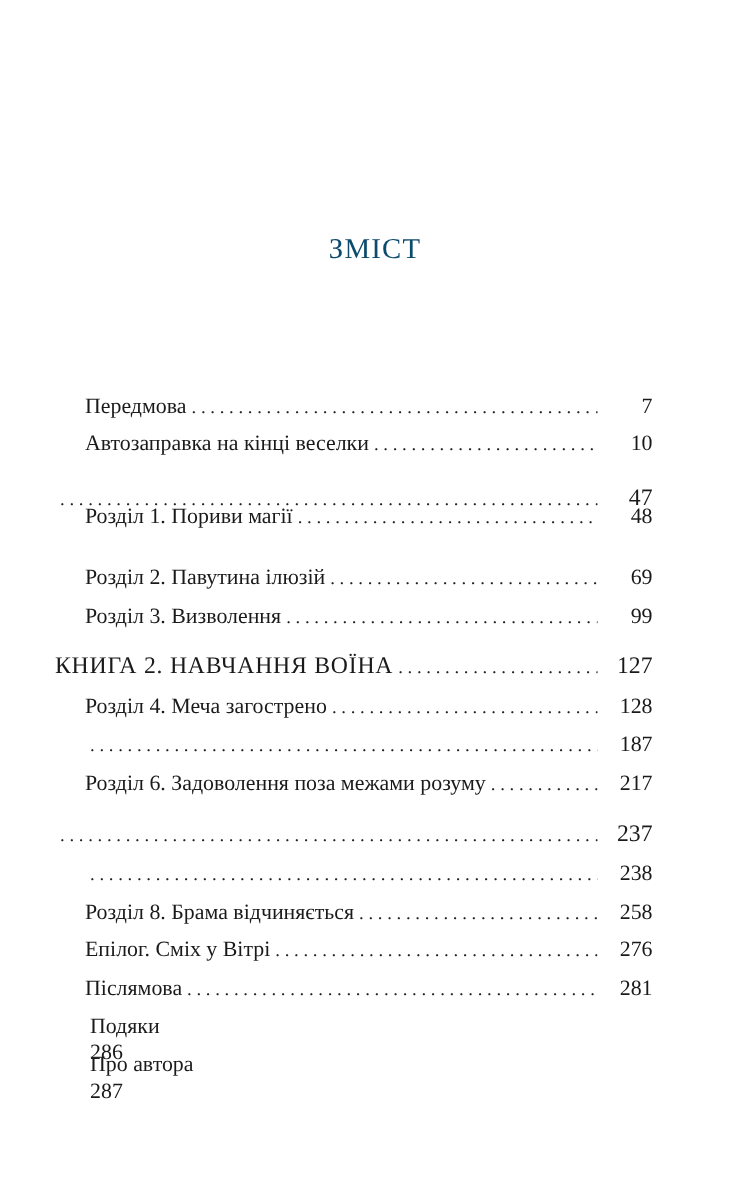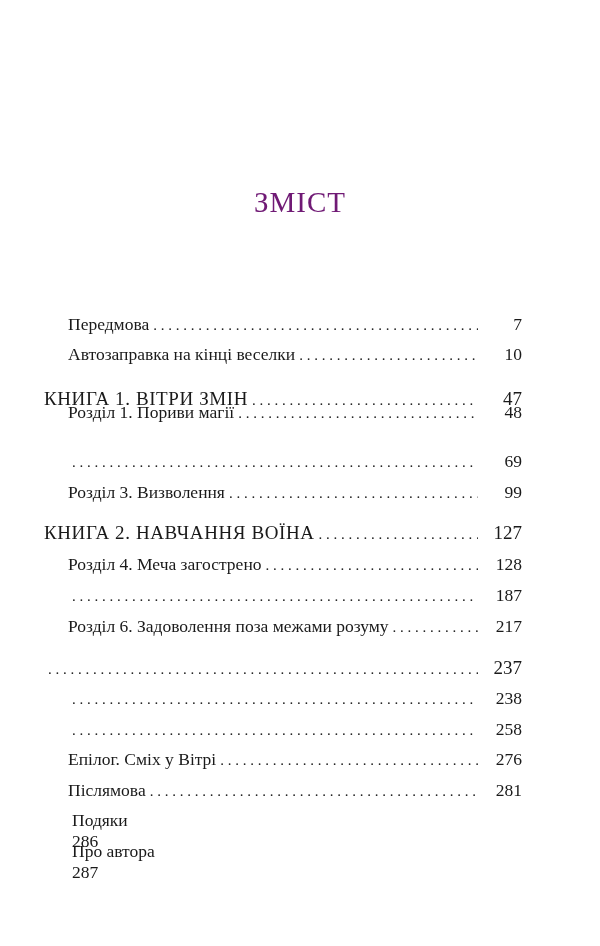--- a/index.html
+++ b/index.html
@@ -14,23 +14,23 @@
       overflow: hidden;
       font-family: "Liberation Serif", "DejaVu Serif", serif;
       color: #1a1a1a;
     }
     .page-title {
       position: absolute;
       top: 186px;
       left: 0;
       width: 600px;
       text-align: center;
-      font-size: 29px;
+      font-size: 23px;
       letter-spacing: 1px;
-      color: #701a75;
+      color: #0c4a6e;
     }
     .toc {
       position: absolute;
       top: 314px;
       left: 0;
       width: 600px;
     }
     .row {
       position: absolute;
       display: flex;
@@ -70,30 +70,30 @@
     <span class="label">Передмова</span>
     <span class="leader"></span>
     <span class="page">7</span>
   </div>
   <div class="row sub" style="top: 30px;">
     <span class="label">Автозаправка на кінці веселки</span>
     <span class="leader"></span>
     <span class="page">10</span>
   </div>
   <div class="row book" style="top: 74px;">
-    <span class="label">КНИГА 1. ВІТРИ ЗМІН</span>
     <span class="leader"></span>
     <span class="page">47</span>
   </div>
   <div class="row sub" style="top: 88px;">
     <span class="label">Розділ 1. Пориви магії</span>
     <span class="leader"></span>
     <span class="page">48</span>
   </div>
   <div class="row sub" style="top: 137px;">
+    <span class="label">Розділ 2. Павутина ілюзій</span>
     <span class="leader"></span>
     <span class="page">69</span>
   </div>
   <div class="row sub" style="top: 168px;">
     <span class="label">Розділ 3. Визволення</span>
     <span class="leader"></span>
     <span class="page">99</span>
   </div>
   <div class="row book" style="top: 208px;">
     <span class="label">КНИГА 2. НАВЧАННЯ ВОЇНА</span>
@@ -116,20 +116,21 @@
   </div>
   <div class="row book" style="top: 343px;">
     <span class="leader"></span>
     <span class="page">237</span>
   </div>
   <div class="row sub" style="top: 374px;">
     <span class="leader"></span>
     <span class="page">238</span>
   </div>
   <div class="row sub" style="top: 405px;">
+    <span class="label">Розділ 8. Брама відчиняється</span>
     <span class="leader"></span>
     <span class="page">258</span>
   </div>
   <div class="row sub" style="top: 435px;">
     <span class="label">Епілог. Сміх у Вітрі</span>
     <span class="leader"></span>
     <span class="page">276</span>
   </div>
   <div class="row sub" style="top: 466px;">
     <span class="label">Післямова</span>

